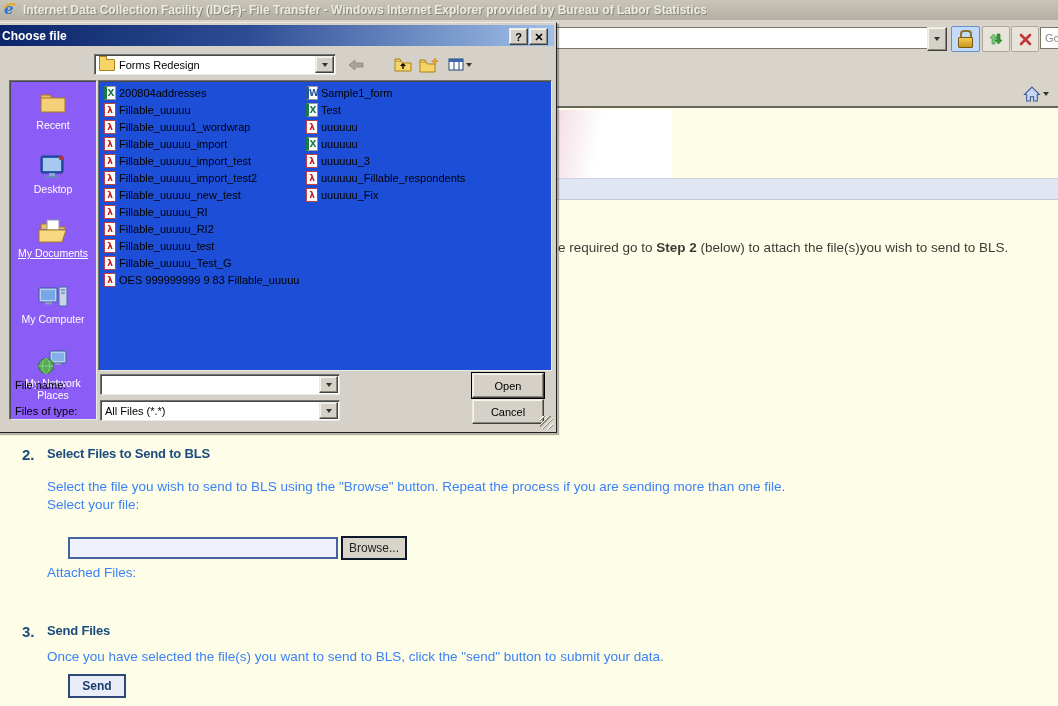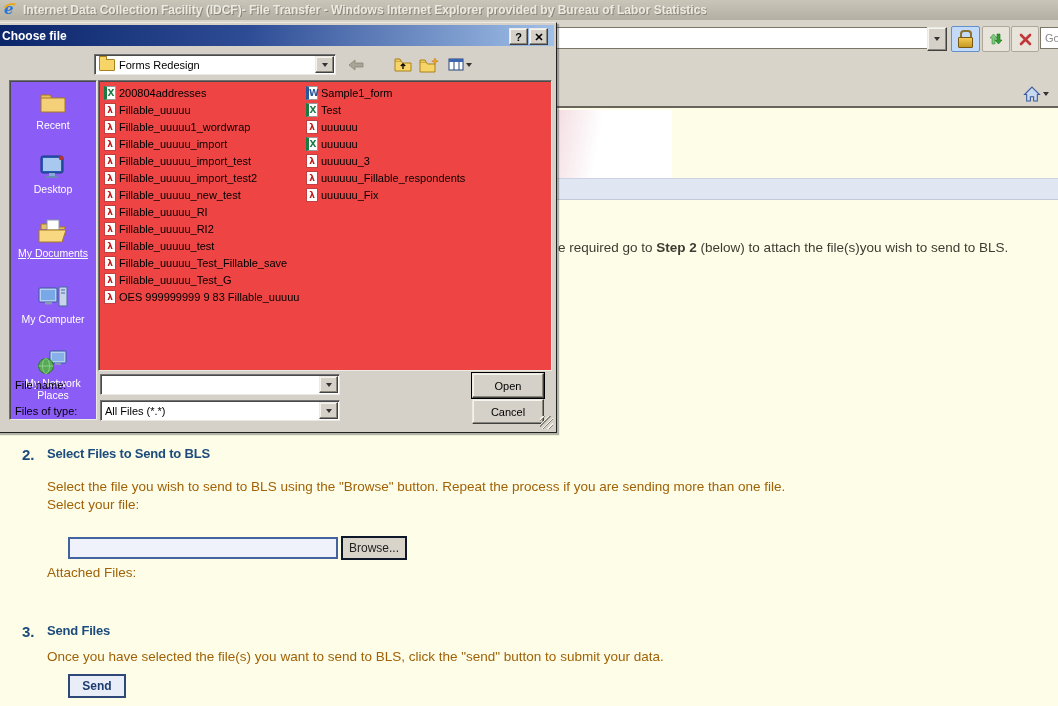--- a/index.html
+++ b/index.html
@@ -27,21 +27,21 @@
   .lockwrap{display:flex;flex-direction:column;align-items:center;}
   .lock-shackle{width:8px;height:6px;border:2px solid #8A7430;border-bottom:none;border-radius:4px 4px 0 0;}
   .lock-body{width:13px;height:9px;background:linear-gradient(#F2CC56,#C89820);border:1px solid #7A5A10;border-radius:1px;margin-top:-1px;}
   
   .banner{position:absolute;left:0;top:110px;width:672px;height:68px;
     background:linear-gradient(100deg,#ECC2C8 535px,#F5E2E7 555px,#FFFFFF 595px,#FFFFFF 100%);}
   .bluebar{position:absolute;left:0;top:178px;width:1058px;height:22px;background:#E0E6F2;border-top:1px solid #CDD3E2;border-bottom:1px solid #C4CADA;box-sizing:border-box;}
   .frag{position:absolute;left:558px;top:240px;font-size:13.5px;color:#3C3C32;white-space:nowrap;}
   .stepnum{position:absolute;font-weight:bold;font-size:15px;color:#1C4B7C;}
   .steptitle{position:absolute;font-weight:bold;font-size:13px;color:#1C4B7C;letter-spacing:-.2px;}
-  .pbody{position:absolute;font-size:13.5px;color:#a16207;white-space:nowrap;}
+  .pbody{position:absolute;font-size:13.5px;color:#3b82f6;white-space:nowrap;}
   .s2-num{left:22px;top:446px;} .s2-title{left:47px;top:446px;}
   .s2-body{left:47px;top:479px;} .s2-select{left:47px;top:497px;}
   .file-input{position:absolute;left:68px;top:537px;width:270px;height:22px;background:#EFF2FB;border:2px solid #43639E;box-sizing:border-box;font-size:12px;padding:2px 4px;}
   .browse-btn{position:absolute;left:341px;top:536px;width:66px;height:24px;background:#D8D4CA;border:2px solid #0f172a;box-sizing:border-box;font-size:12px;color:#222;font-family:"Liberation Sans",sans-serif;}
   .attached{left:47px;top:565px;}
   .s3-num{left:22px;top:623px;} .s3-title{left:47px;top:623px;}
   .s3-body{left:47px;top:649px;}
   .send-btn{position:absolute;left:68px;top:674px;width:58px;height:24px;background:#E9EDF8;border:2px solid #2E4878;box-sizing:border-box;font-weight:bold;font-size:12px;color:#1C3B6E;font-family:"Liberation Sans",sans-serif;}
   
   .bvl{background:#D5D1C8;border:1px solid;border-color:#ECE9E2 #404040 #404040 #ECE9E2;box-shadow:inset -1px -1px 0 #8A867A, inset 1px 1px 0 #F5F3EE;}
@@ -59,21 +59,21 @@
   .combo{position:absolute;height:21px;background:#fff;border:1px solid;border-color:#707070 #ECE9E2 #ECE9E2 #707070;box-shadow:inset 1px 1px 0 #4A4A4A;display:flex;align-items:center;padding-left:4px;box-sizing:border-box;}
   .combo .val{white-space:nowrap;overflow:hidden;}
   .drop-btn{position:absolute;right:1px;top:1px;bottom:1px;width:17px;display:flex;align-items:center;justify-content:center;}
   .cb-lookin{left:99px;top:31px;width:242px;}
   .cb-fname{left:105px;top:351px;width:240px;}
   .cb-ftype{left:105px;top:377px;width:240px;}
   .tb{position:absolute;top:31px;height:21px;display:flex;align-items:center;justify-content:center;}
   .tb-back{left:350px;width:22px;} .tb-up{left:396px;width:23px;} .tb-new{left:422px;width:24px;} .tb-view{left:450px;width:30px;gap:2px;}
   .mini-folder{display:inline-block;width:14px;height:10px;background:#F6D468;border:1px solid #A8821C;border-radius:1px;position:relative;margin-right:4px;flex:none;}
   .mini-folder::before{content:"";position:absolute;left:-1px;top:-4px;width:6px;height:3px;background:#F6D468;border:1px solid #A8821C;border-bottom:none;border-radius:1px 1px 0 0;}
-  .dlg-list{position:absolute;left:103px;top:57px;width:452px;height:289px;background:#ef4444;}
+  .dlg-list{position:absolute;left:103px;top:57px;width:452px;height:289px;background:#1d4ed8;}
   .fcol{position:absolute;top:3px;}
   .fcol1{left:5px;} .fcol2{left:207px;}
   .frow{height:17px;display:flex;align-items:center;gap:3px;white-space:nowrap;color:#000;}
   .fi{width:12px;height:14px;background:#fff;border:1px solid #9A9A9A;box-sizing:border-box;position:relative;flex:none;
       font:bold 9px/12px "DejaVu Sans",sans-serif;text-align:center;}
   .fi.pdf{border-color:#C04040;} .fi.pdf::after{content:"\03BB";color:#C01818;}
   .fi.excel::after{content:"X";color:#1A7A42;} .fi.excel{border-left:3px solid #1A7A42;}
   .fi.word::after{content:"W";color:#2B579A;} .fi.word{border-left:3px solid #2B579A;}
   .sidebar{position:absolute;left:14px;top:57px;width:86px;height:338px;background:#8b5cf6;}
   .sb-item{position:absolute;left:0;width:86px;text-align:center;color:#fff;font-size:10.5px;line-height:12px;}
@@ -290,24 +290,20 @@
           <span class="fi pdf"></span>
           <span>Fillable_uuuuu_RI2</span>
         </div>
 
 
         <div class="frow">
           <span class="fi pdf"></span>
           <span>Fillable_uuuuu_test</span>
         </div>
 
-        <div class="frow">
-          <span class="fi pdf"></span>
-          <span>Fillable_uuuuu_Test_Fillable_save</span>
-        </div>
 
         <div class="frow">
           <span class="fi pdf"></span>
           <span>Fillable_uuuuu_Test_G</span>
         </div>
 
 
         <div class="frow">
           <span class="fi pdf"></span>
           <span>OES 999999999 9 83 Fillable_uuuuu</span>

